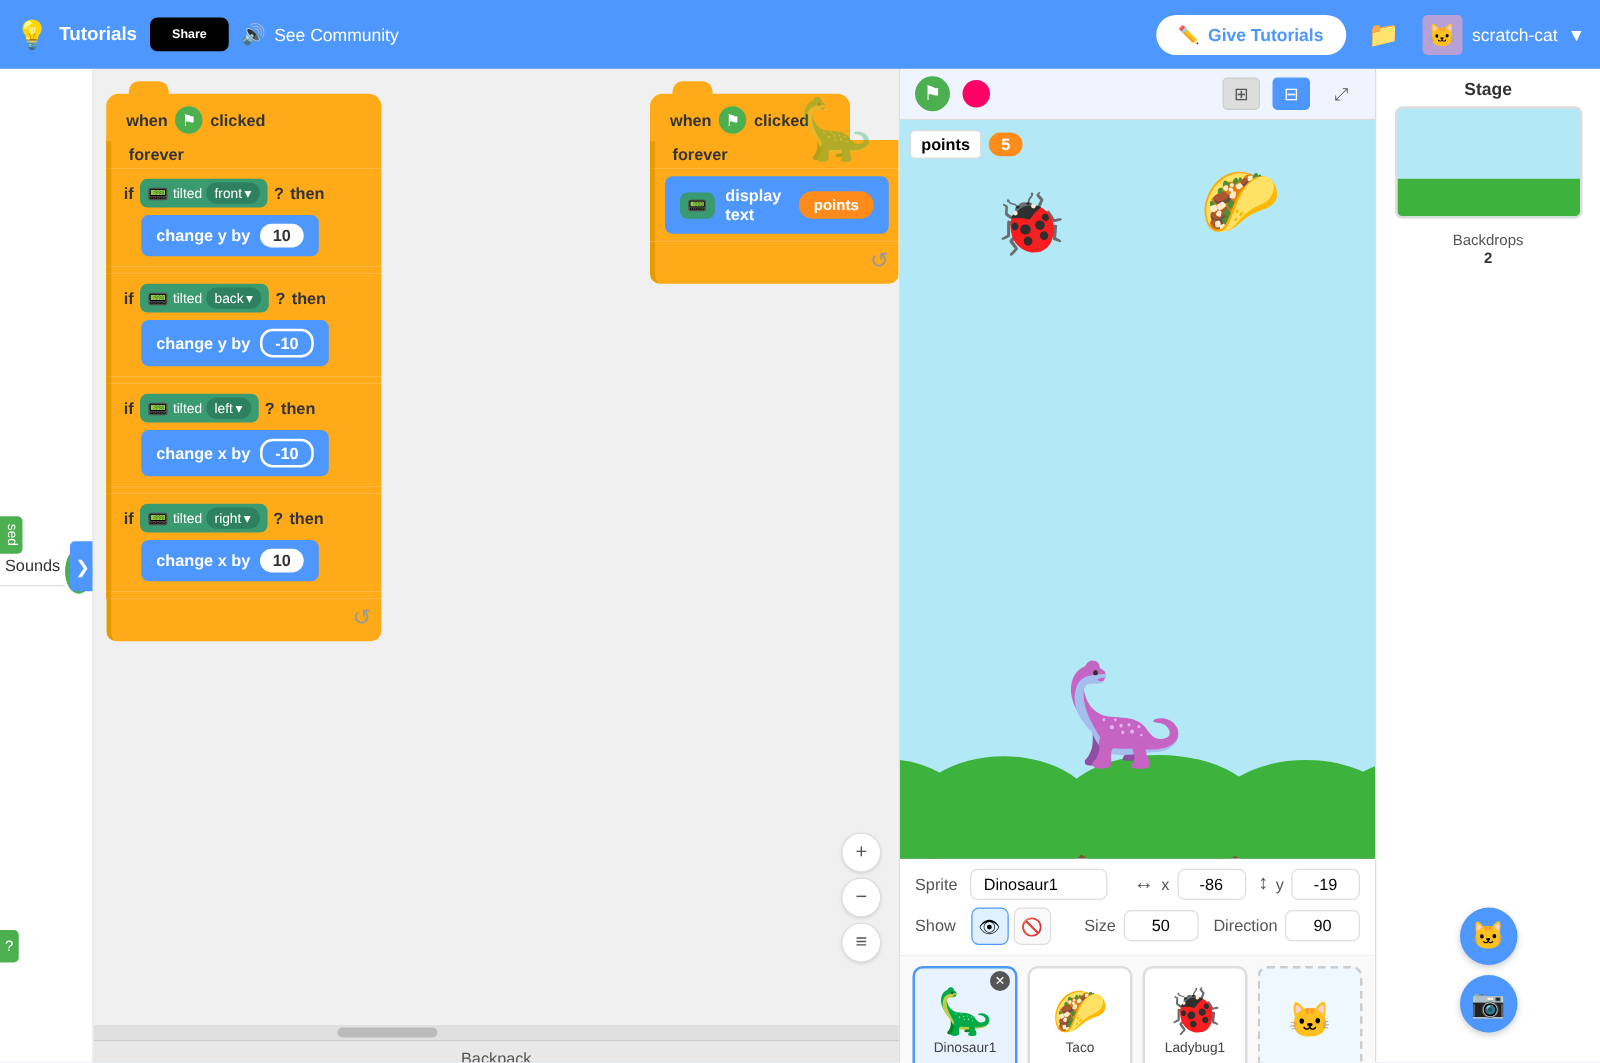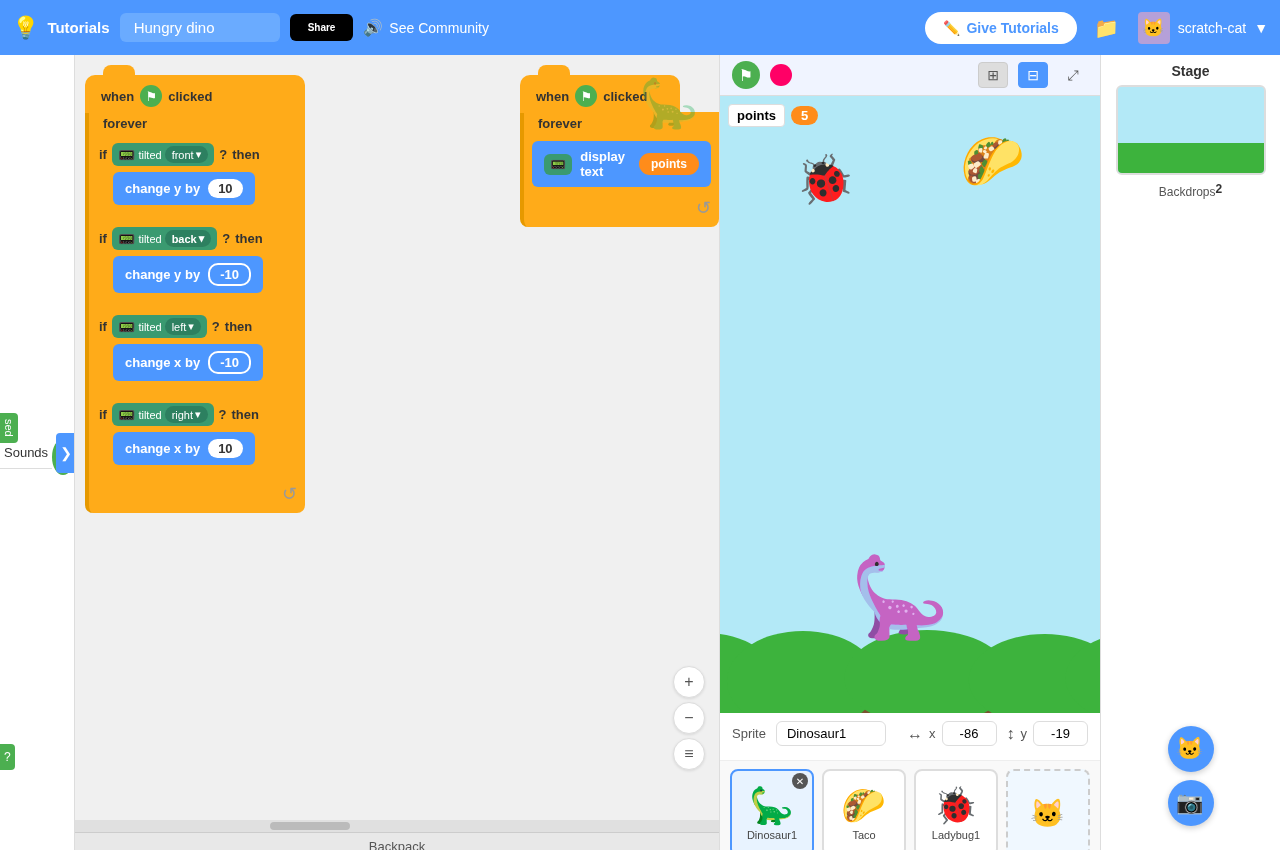--- a/index.html
+++ b/index.html
@@ -383,21 +383,20 @@
     }
   </style>
 </head>
 <body>
 
 <div class="top-nav">
   <div class="nav-logo">
     <span style="font-size:22px;">💡</span>
     <span style="color:white;font-weight:600;font-size:15px;cursor:pointer;">Tutorials</span>
   </div>
-  <input class="nav-project-name" type="text" value="Hungry dino" style="background: rgb(106, 171, 255); border: none; color: white; font-size: 15px; font-weight: 500; padding: 6px 14px; border-radius: 6px; width: 160px;">
   <button class="nav-share-btn">Share</button>
   <button class="nav-community-btn">
     <span style="font-size:16px;">🔊</span>
     <span>See Community</span>
   </button>
   <div class="nav-spacer"></div>
   <button class="nav-feedback-btn">
     <span>✏️</span>
     <span>Give Tutorials</span>
   </button>
@@ -457,21 +456,21 @@
 
         <div style="height:6px;background:#ffab19;border-left:4px solid #e69900;"></div>
 
         
         <div style="background:#ffab19;padding:4px 6px;border-left:4px solid #e69900;">
           <div style="display:flex;align-items:center;gap:5px;padding:4px 4px;">
             <span style="font-size:13px;font-weight:600;color:#333;">if</span>
             <span style="background:#3a9a70;border-radius:6px;padding:3px 6px;color:white;font-size:11px;display:inline-flex;align-items:center;gap:3px;">
               <span style="font-size:14px;">📟</span>
               tilted
-              <span style="background:#2d8060;border-radius:10px;padding:2px 7px;font-size:11px;color:white;display:inline-flex;align-items:center;gap:2px;font-weight:bold;">back <span>▾</span></span>
+              <span style="background:#2d8060;border-radius:10px;padding:2px 7px;font-size:11px;color:white;display:inline-flex;align-items:center;gap:2px;">back <span>▾</span></span>
             </span>
             <span style="font-size:13px;font-weight:600;color:#333;">?</span>
             <span style="font-size:13px;font-weight:600;color:#333;">then</span>
           </div>
           <div style="padding:2px 2px 4px 18px;">
             <div style="background:#4d97ff;border-radius:6px;padding:7px 12px;color:white;font-size:13px;font-weight:600;display:inline-flex;align-items:center;gap:8px;">
               change y by
               <span style="background:#4d97ff;border:2px solid white;border-radius:10px;padding:2px 10px;color:white;font-weight:600;font-size:13px;">-10</span>
             </div>
           </div>
@@ -624,20 +623,36 @@
               <span style="font-size:16px;color:#555;">↔</span>
               <span class="coord-label">x</span>
               <input class="coord-val" type="text" value="-86" style="">
             </div>
             <div class="sprite-coord-group">
               <span style="font-size:16px;color:#555;">↕</span>
               <span class="coord-label">y</span>
               <input class="coord-val" type="text" value="-19" style="">
             </div>
           </div>
+          <div class="sprite-info-row2">
+            <span class="sprite-label">Show</span>
+            <div class="show-icons">
+              <div class="show-icon-btn active">👁</div>
+              <div class="show-icon-btn">🚫</div>
+            </div>
+            <div style="flex:1"></div>
+            <div class="info-group">
+              <span class="info-group-label">Size</span>
+              <input class="info-group-val" type="text" value="50" style="">
+            </div>
+            <div class="info-group">
+              <span class="info-group-label">Direction</span>
+              <input class="info-group-val" type="text" value="90" style="">
+            </div>
+          </div>
         </div>
 
         <div class="sprite-thumbnails">
           <div class="sprite-thumb active">
             <div class="sprite-thumb-close">✕</div>
             <span class="sprite-thumb-emoji">🦕</span>
             <span class="sprite-thumb-label">Dinosaur1</span>
           </div>
           <div class="sprite-thumb">
             <span class="sprite-thumb-emoji">🌮</span>
@@ -653,21 +668,21 @@
           </div>
         </div>
       </div>
 
       <div class="stage-panel">
         <span class="stage-panel-label">Stage</span>
         <div class="stage-thumb">
           <div style="position:absolute;inset:0;background:#b3e9f7;"></div>
           <div style="position:absolute;bottom:0;left:0;right:0;height:30px;background:#3db33d;"></div>
         </div>
-        <div style="display:flex;flex-direction:row;align-items:center;margin-top:4px;">
+        <div style="display:flex;flex-direction:column;align-items:center;margin-top:4px;">
           <span class="stage-backdrops-label">Backdrops</span>
           <span class="stage-backdrops-count">2</span>
         </div>
 
         <div style="margin-top:auto;display:flex;flex-direction:column;gap:8px;padding-bottom:16px;">
           <button class="action-btn-round">🐱</button>
           <button class="action-btn-round" style="background:#4d97ff;">📷</button>
         </div>
       </div>
 

